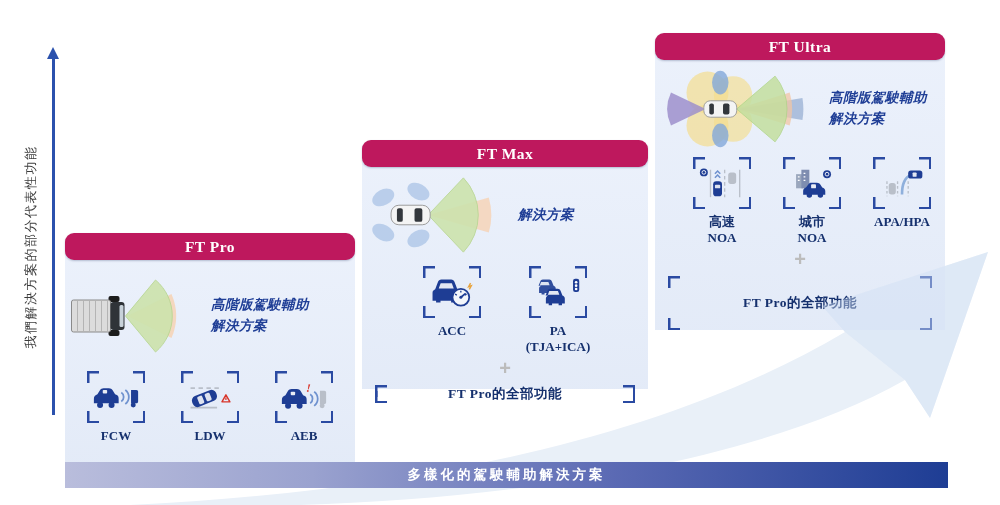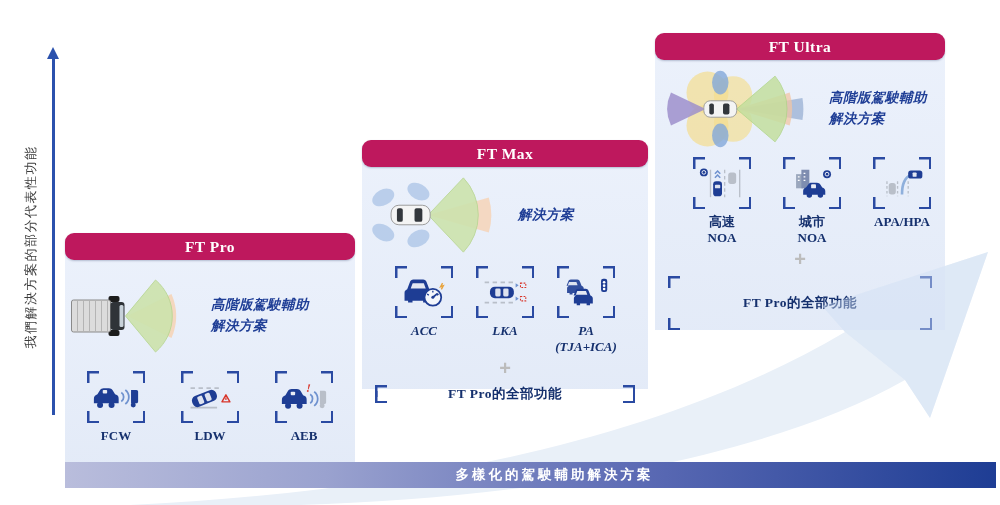--- a/index.html
+++ b/index.html
@@ -15,42 +15,42 @@
   .axis-line{position:absolute;left:52px;top:58px;width:3px;height:357px;background:#2b51ad;z-index:1;}
   .axis-head{position:absolute;left:47px;top:47px;width:0;height:0;z-index:1;
              border-left:6.5px solid transparent;border-right:6.5px solid transparent;
              border-bottom:12px solid #2b51ad;}
   .axis-label{position:absolute;left:-89px;top:238px;width:240px;text-align:center;
               transform:rotate(-90deg);font-size:13px;color:#3c3c3c;letter-spacing:1.5px;z-index:1;}
 
   
   .bottom-bar{position:absolute;left:65px;top:462px;width:883px;height:26px;z-index:2;
               background:linear-gradient(90deg,#b9bddc 0%,#9aa2cf 28%,#5b6ab4 62%,#1e3d94 100%);
-              display:flex;align-items:center;justify-content:center;padding-left:48px;}
+              display:flex;align-items:center;justify-content:center;}
   .bottom-bar span{color:#fff;font-size:13.5px;font-weight:bold;letter-spacing:3px;}
 
   
   .card{position:absolute;z-index:2;}
   #card-pro{left:65px;top:233px;width:290px;height:229px;}
   #card-max{left:362px;top:140px;width:286px;height:249px;}
   #card-ultra{left:655px;top:33px;width:290px;height:297px;}
   .chdr{position:absolute;left:0;right:0;top:0;height:27px;background:#be185d;border-radius:9px;
         display:flex;align-items:center;justify-content:center;z-index:2;
         box-shadow:0 1px 2px rgba(20,40,90,.25);}
   .chdr span{color:#fff;font-family:"Liberation Serif",serif;font-weight:bold;font-size:15.5px;letter-spacing:.5px;}
   .cbody{position:absolute;left:0;right:0;top:20px;bottom:0;z-index:1;
          background:linear-gradient(180deg,rgba(234,240,251,.95),rgba(225,233,247,.92));
          display:flex;flex-direction:column;padding-top:12px;box-sizing:border-box;}
 
   .srow{display:flex;align-items:center;}
   .desc{font-family:"Liberation Serif",serif;font-style:italic;font-weight:bold;
         color:#1f3e96;font-size:13.5px;line-height:1.55;margin-left:6px;letter-spacing:.5px;}
 
   .feats{display:flex;justify-content:center;gap:34px;}
-  #card-max .feats{gap:21px;font-style:italic;}
+  #card-max .feats{gap:46px;}
   #card-ultra .feats{gap:30px;}
   .feat{display:flex;flex-direction:column;align-items:center;width:60px;}
   .frame{width:58px;height:52px;display:flex;align-items:center;justify-content:center;}
   .corners{
     --c:#2a4aa2;
     background-image:linear-gradient(var(--c),var(--c)),linear-gradient(var(--c),var(--c)),
       linear-gradient(var(--c),var(--c)),linear-gradient(var(--c),var(--c)),
       linear-gradient(var(--c),var(--c)),linear-gradient(var(--c),var(--c)),
       linear-gradient(var(--c),var(--c)),linear-gradient(var(--c),var(--c));
     background-position:top left,top left,top right,top right,bottom left,bottom left,bottom right,bottom right;
@@ -197,38 +197,20 @@
               <path d="M47 8l-2.2 4 3-1-2.2 4" stroke="#e8a33d" stroke-width="1.6" fill="none"></path>
             </svg>
           </div>
           <div class="flabel">
             <div>ACC</div>
           </div>
         </div>
         <div class="feat">
           <div class="frame corners">
             <svg width="46" height="38" viewBox="0 0 52 36">
-              <path d="M3 7h33" stroke="#b9bfc9" stroke-width="2" stroke-dasharray="5 4"></path>
-              <path d="M3 30h33" stroke="#b9bfc9" stroke-width="2" stroke-dasharray="5 4"></path>
-              <rect x="9" y="12" width="27" height="13" rx="5.5" fill="#1e3d94"></rect>
-              <rect x="15" y="14" width="6" height="9" rx="1.5" fill="#fff" opacity=".85"></rect>
-              <rect x="24" y="14" width="6" height="9" rx="1.5" fill="#fff" opacity=".85"></rect>
-              <path d="M38 8l3.5 2.5L38 13z" fill="#6f92cf"></path>
-              <path d="M38 23l3.5 2.5L38 28z" fill="#6f92cf"></path>
-              <rect x="43.5" y="8" width="6" height="5" fill="none" stroke="#d8352a" stroke-width="1.2" stroke-dasharray="2 1.5"></rect>
-              <rect x="43.5" y="23" width="6" height="5" fill="none" stroke="#d8352a" stroke-width="1.2" stroke-dasharray="2 1.5"></rect>
-            </svg>
-          </div>
-          <div class="flabel">
-            <div>LKA</div>
-          </div>
-        </div>
-        <div class="feat">
-          <div class="frame corners">
-            <svg width="46" height="38" viewBox="0 0 52 36">
               <g fill="#1e3d94" opacity=".9">
                 <path d="M7 11l1.8-4.5C9.4 5 10.4 4 11.8 4h7.4c1.4 0 2.4 1 3 2.5L24 11c1.6.6 2.4 1.4 2.4 3v5h-2.8v1.8h-3.4V19h-6.4v1.8H10.4V19H7.6v-5c0-1.6.8-2.4 2.4-3z" transform="translate(-3 0)"></path>
                 <path d="M8.5 10.5l1.4-3.8h8.2l1.4 3.8z" fill="#fff" opacity=".85" transform="translate(-3 0)"></path>
               </g>
               <g fill="#1e3d94">
                 <path d="M15 22l2-5c.7-1.6 1.8-2.6 3.3-2.6h8.4c1.5 0 2.6 1 3.3 2.6l2 5c1.8.7 2.7 1.6 2.7 3.3V31h-3.2v2h-3.8v-2h-7.4v2h-3.8v-2H15.3v-5.7c0-1.7.9-2.6 2.7-3.3z" transform="translate(-3 0)"></path>
                 <path d="M17.5 21l1.6-4.2h9.8l1.6 4.2z" fill="#fff" opacity=".88" transform="translate(-3 0)"></path>
               </g>
               <rect x="43" y="3" width="7" height="15" rx="2.5" fill="#1e3d94"></rect>
               <circle cx="46.5" cy="7" r="1.5" fill="#fff"></circle>

